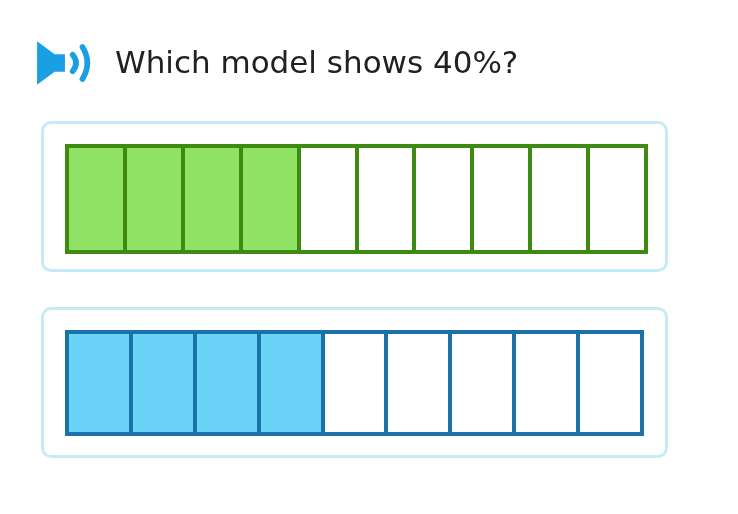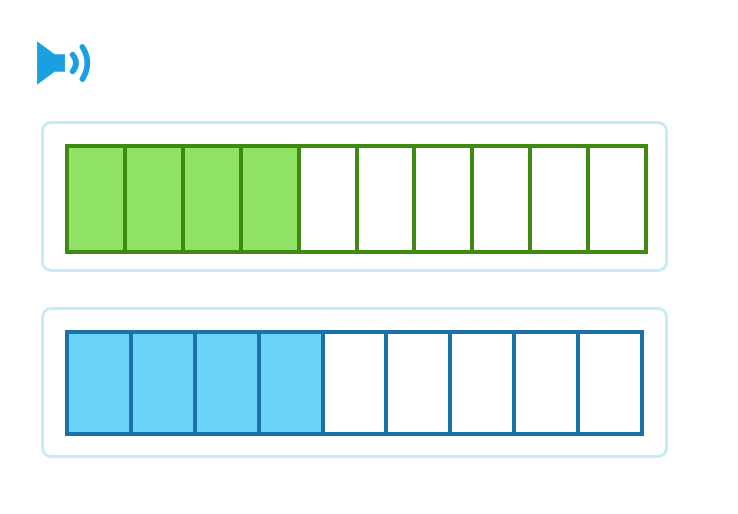--- a/index.html
+++ b/index.html
@@ -78,20 +78,21 @@
 <body style="--icon-blue: #1aa0e2; --question-text: #212121; --card-border: #c7eaf7; --card-background: #ffffff;">
 
 <div class="question-header">
   <span class="speaker-wrap">
     <svg viewBox="0 0 64 48" aria-hidden="true">
       <path d="M3 3 L3 45 L20 32.5 L30 32.5 L30 15.5 L20 15.5 Z" fill="var(--icon-blue, #1aa0e2)" stroke="none"></path>
       <path d="M37.5 16 Q44 24 37.5 32" fill="none" stroke="var(--icon-blue, #1aa0e2)" stroke-width="5.5" stroke-linecap="round"></path>
       <path d="M47 8.5 Q56.5 24 47 39.5" fill="none" stroke="var(--icon-blue, #1aa0e2)" stroke-width="5.5" stroke-linecap="round"></path>
     </svg>
   </span>
+  <span class="question-text">Which model shows 40%?</span>
 </div>
 
 <div class="option-card card-a">
   <div class="fraction-strip" style="border-color: rgb(63, 138, 16);">
       <div class="cell" style="border-right-color: rgb(63, 138, 16); background: rgb(143, 226, 99);"></div>
       <div class="cell" style="border-right-color: rgb(63, 138, 16); background: rgb(143, 226, 99);"></div>
       <div class="cell" style="border-right-color: rgb(63, 138, 16); background: rgb(143, 226, 99);"></div>
       <div class="cell" style="border-right-color: rgb(63, 138, 16); background: rgb(143, 226, 99);"></div>
       <div class="cell" style="border-right-color: rgb(63, 138, 16); background: rgb(255, 255, 255);"></div>
       <div class="cell" style="border-right-color: rgb(63, 138, 16); background: rgb(255, 255, 255);"></div>

